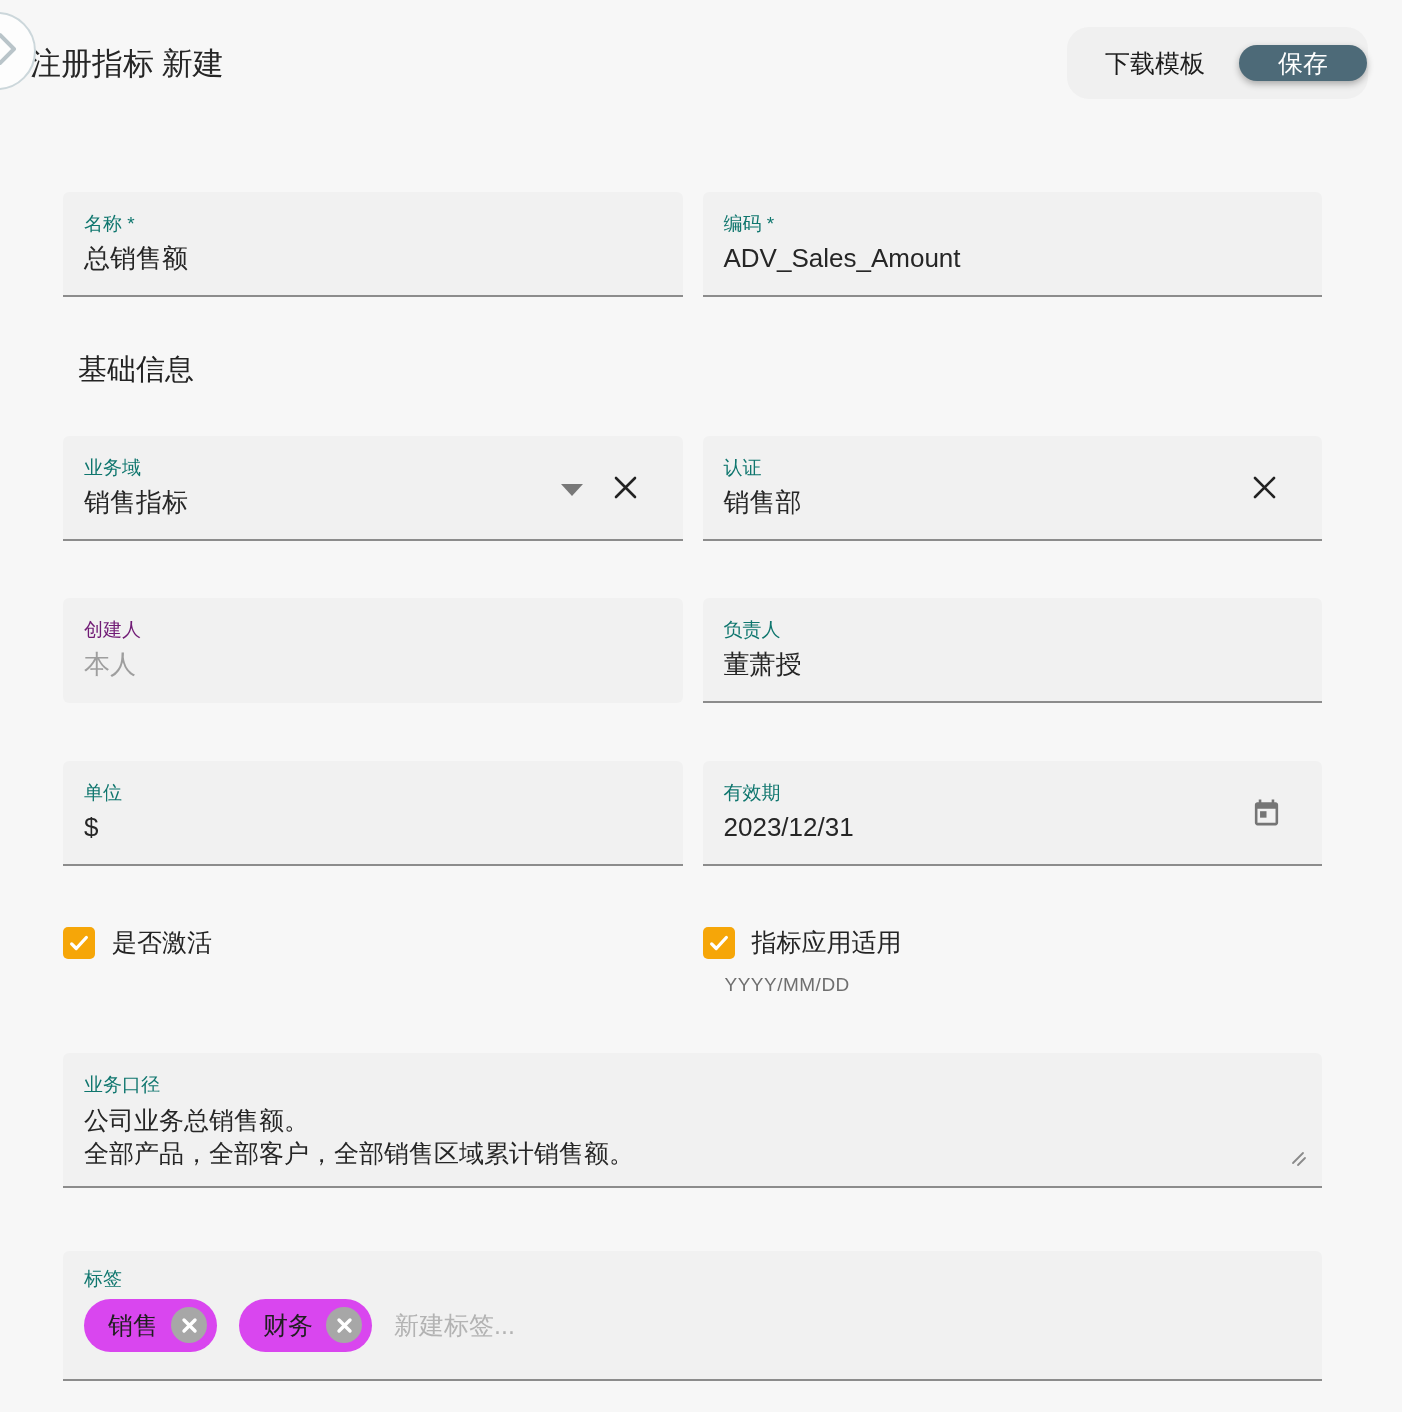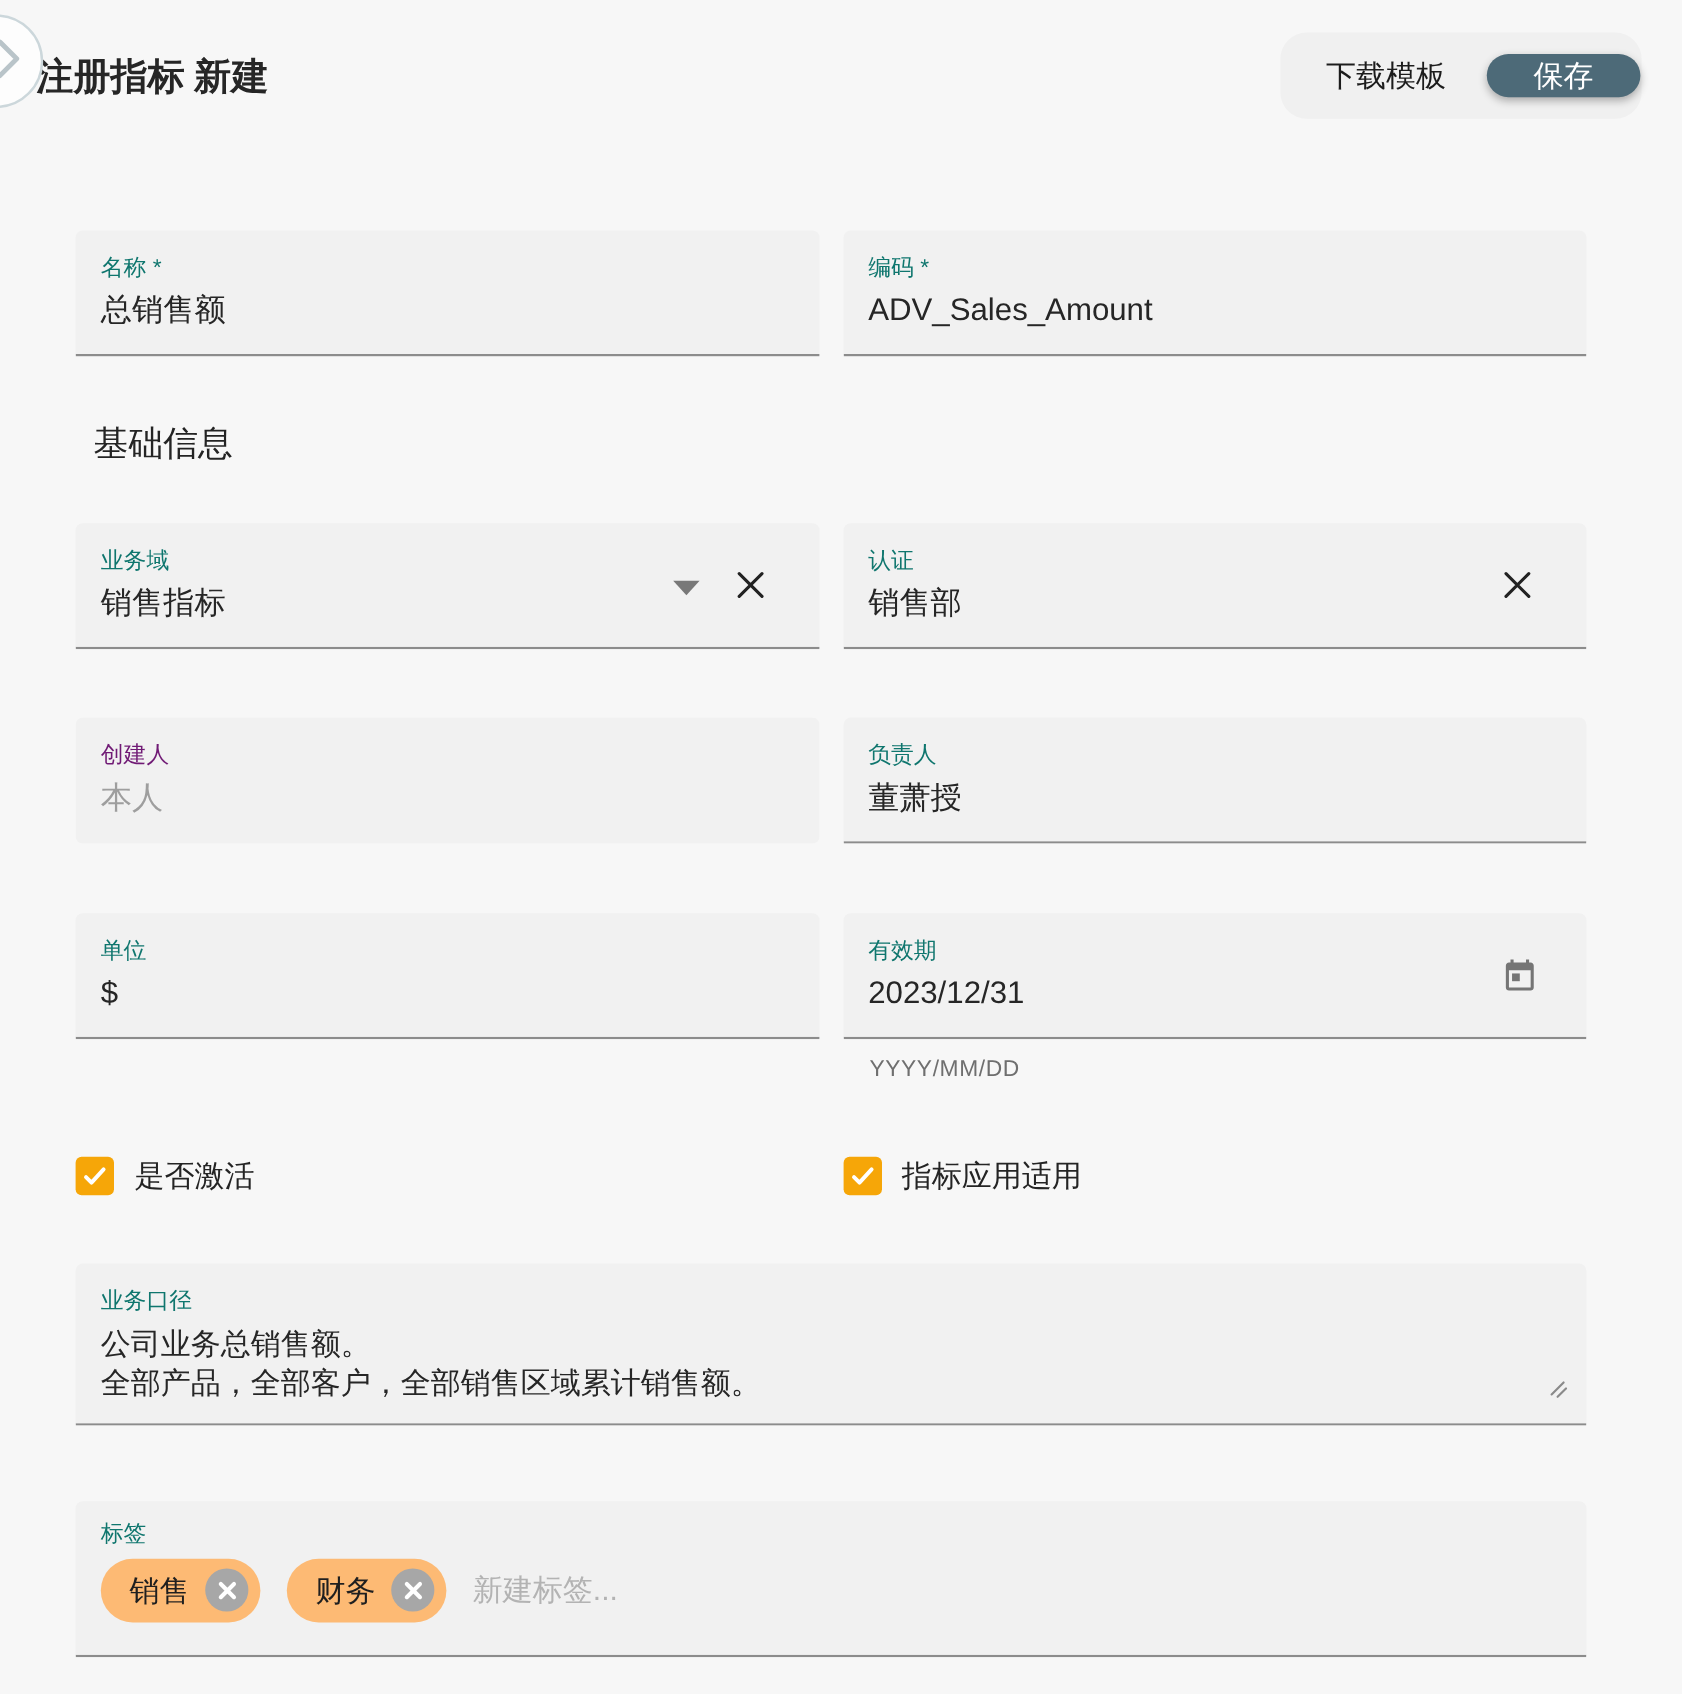--- a/index.html
+++ b/index.html
@@ -19,21 +19,21 @@
     display: flex; align-items: center; justify-content: flex-end;
     padding-right: 16px; cursor: pointer;
   }
 
   
   .header {
     display: flex; justify-content: space-between; align-items: flex-start;
     padding: 27px 34px 0 30px;
   }
   .page-title {
-    font-size: 31px; font-weight: 700; color: #262626;
+    font-size: 31px; font-weight: 400; color: #262626;
     margin-top: 16px; font-family: "Liberation Serif", serif;
   }
   .header-actions {
     background: #f0f0f0; border-radius: 22px; height: 72px;
     display: flex; align-items: center; padding: 0 1px 0 38px; gap: 34px;
   }
   .btn-download {
     font-size: 25px; color: #1c1c1c; background: none; border: none;
     cursor: pointer; font-family: inherit;
   }
@@ -94,21 +94,21 @@
 
   
   .field-textarea { margin-top: 57px; height: 135px; }
   .textarea-value { font-size: 25px; line-height: 33px; white-space: pre-line; color: #262626; }
   .resize-handle { position: absolute; right: 14px; bottom: 14px; cursor: nwse-resize; }
 
   
   .field-tags { margin-top: 63px; height: 130px; padding-top: 17px; }
   .chips-row { display: flex; align-items: center; gap: 22px; margin-top: 9px; }
   .chip {
-    height: 53px; background: #fdba74; border-radius: 27px;
+    height: 53px; background: #d946ef; border-radius: 27px;
     display: flex; align-items: center; padding: 0 10px 0 24px; cursor: default; text-align: center;
   }
   .chip-label { font-size: 25px; font-weight: 500; color: #1f1f1f; }
   .chip-close {
     width: 36px; height: 36px; border-radius: 50%; background: #a7a7a7;
     display: flex; align-items: center; justify-content: center;
     margin-left: 13px; border: none; cursor: pointer;
   }
   .tag-input {
     border: none; background: transparent; outline: none;
@@ -194,41 +194,41 @@
       <div class="field-value">2023/12/31</div>
       <button class="calendar-btn">
         <svg width="31" height="31" viewBox="0 0 24 24">
           <path fill="#757575" d="M19 4h-1V2h-2v2H8V2H6v2H5c-1.1 0-2 .9-2 2v14c0 1.1.9 2 2 2h14c1.1 0 2-.9 2-2V6c0-1.1-.9-2-2-2zm0 16H5V9h14v11z"></path>
           <rect x="7" y="11" width="5" height="5" fill="#757575"></rect>
         </svg>
       </button>
     </div>
   </div>
 
-  <div class="row helper-row">
-    <div class="helper-text">YYYY/MM/DD</div>
-  </div>
-
   <div class="row row-checks">
     <div class="check-item">
       <span class="checkbox">
         <svg width="22" height="22" viewBox="0 0 24 24">
             <polyline points="4,13 9,18 20,6" fill="none" stroke="#ffffff" stroke-width="3.6" stroke-linecap="round" stroke-linejoin="round"></polyline>
           </svg>
       </span>
       <span class="check-label">是否激活</span>
     </div>
     <div class="check-item">
       <span class="checkbox">
         <svg width="22" height="22" viewBox="0 0 24 24">
             <polyline points="4,13 9,18 20,6" fill="none" stroke="#ffffff" stroke-width="3.6" stroke-linecap="round" stroke-linejoin="round"></polyline>
           </svg>
       </span>
       <span class="check-label">指标应用适用</span>
     </div>
+  </div>
+
+  <div class="row helper-row">
+    <div class="helper-text">YYYY/MM/DD</div>
   </div>
 
   <div class="field field-textarea">
     <div class="field-label">业务口径</div>
     <div class="textarea-value">公司业务总销售额。
 全部产品，全部客户，全部销售区域累计销售额。</div>
     <span class="resize-handle">
       <svg width="18" height="18" viewBox="0 0 18 18">
           <path d="M3 13 L13 3 M8 15 L15 8" stroke="#8a8a8a" stroke-width="1.8" stroke-linecap="round"></path>
         </svg>

